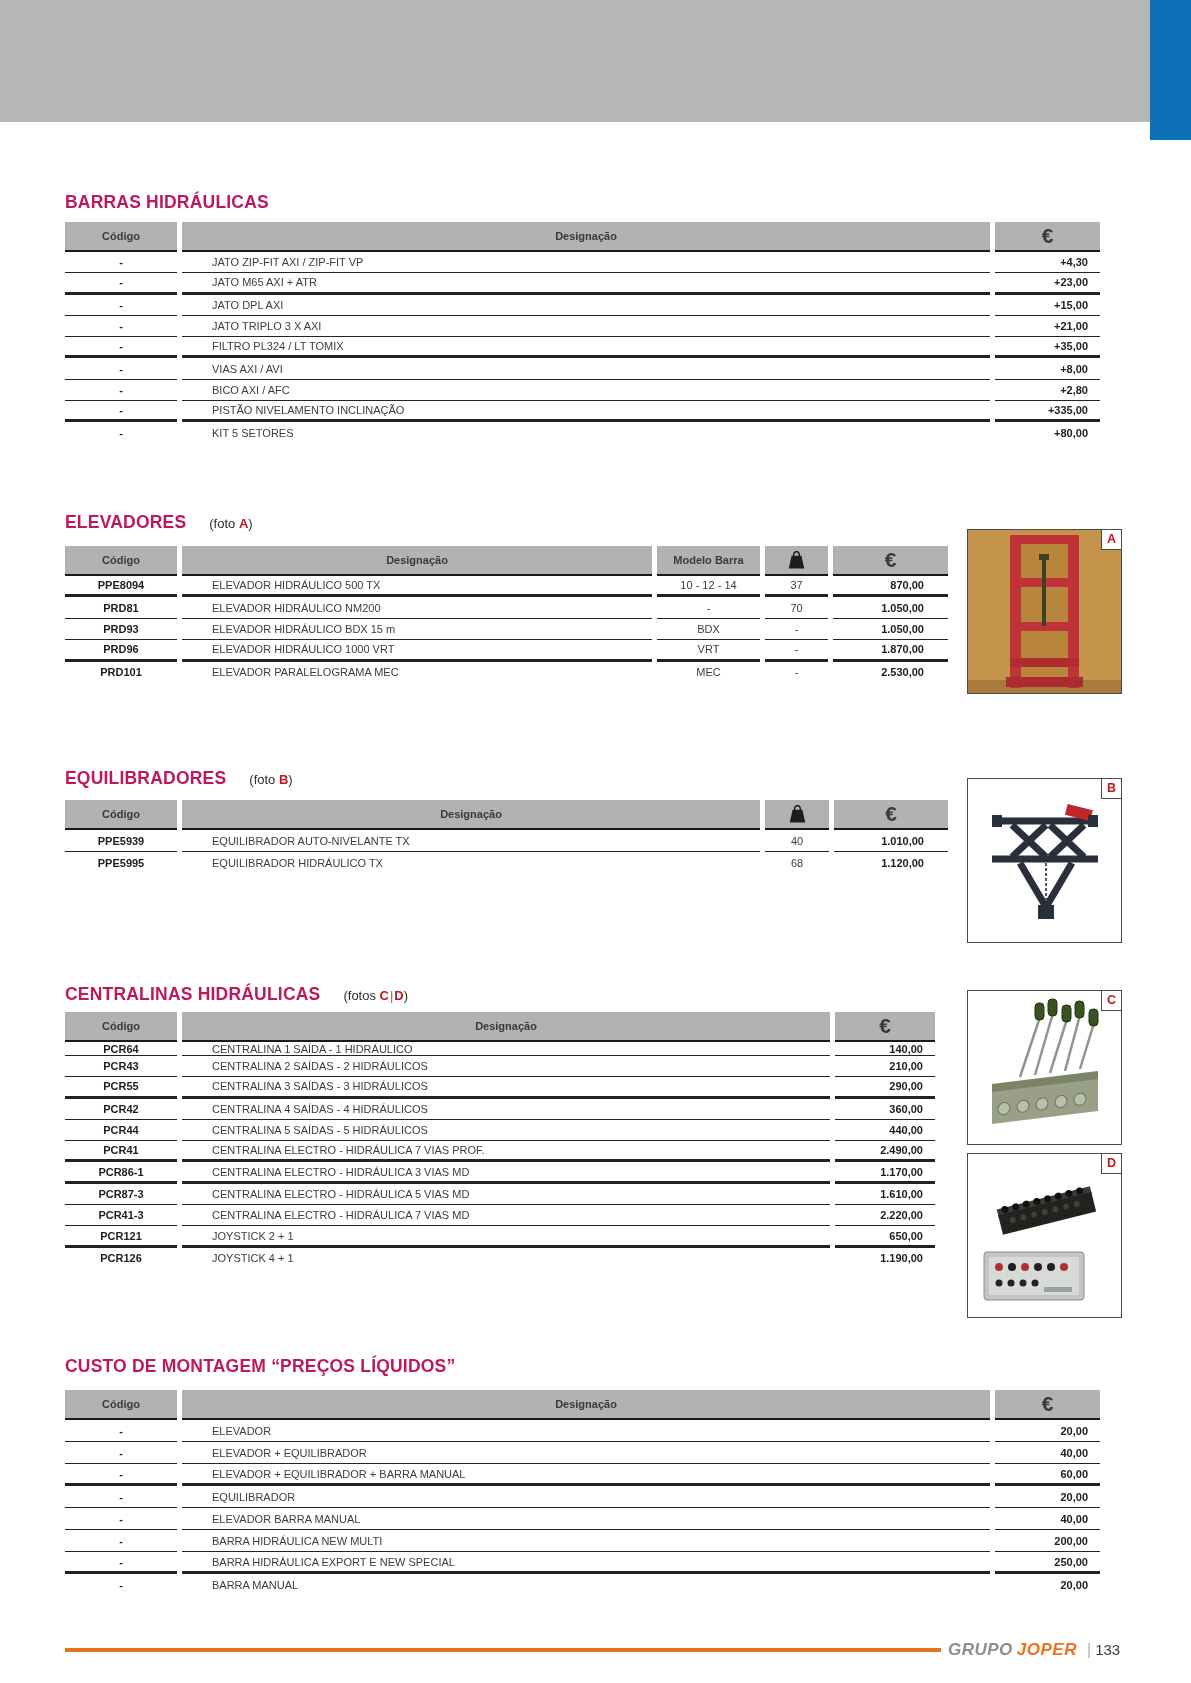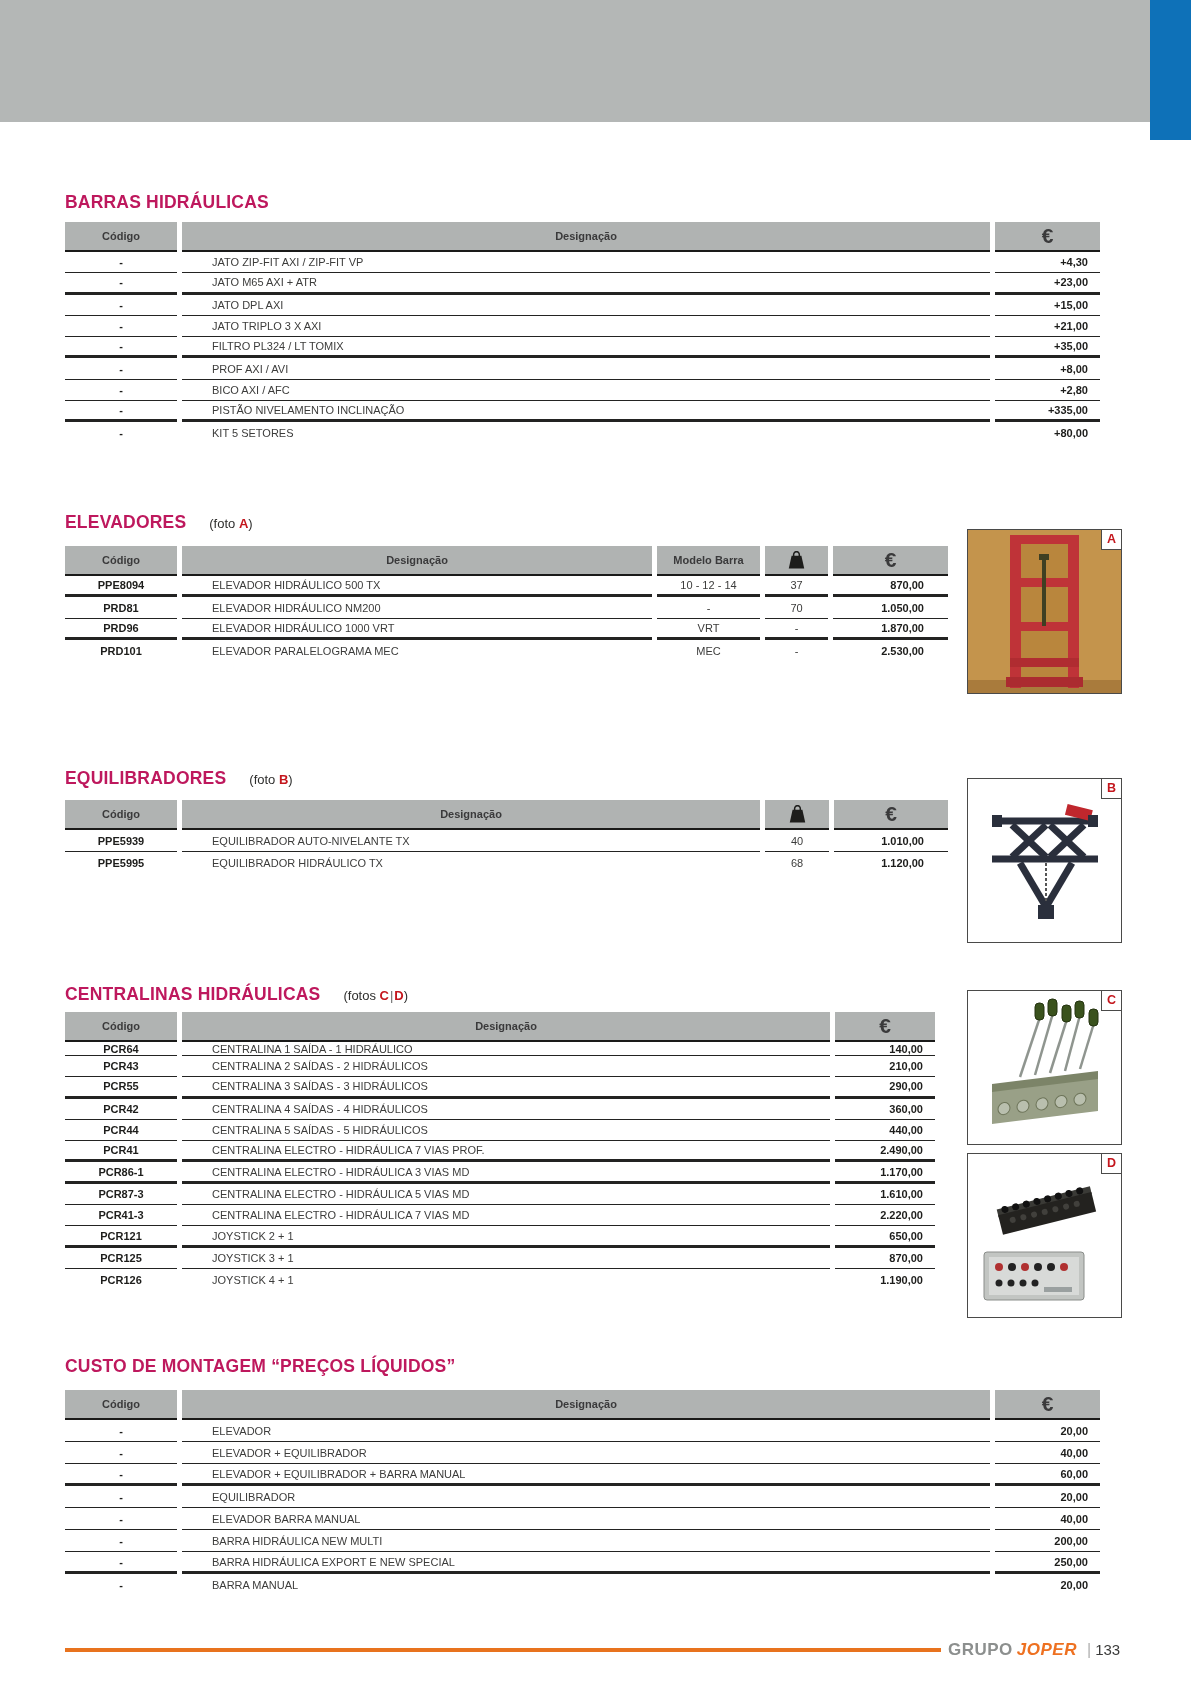--- a/index.html
+++ b/index.html
@@ -37,21 +37,21 @@
   
   .photo{position:absolute;left:967px;width:153px;border:1px solid #4a4a49;background:#fff;}
   .photo svg{display:block;}
   .photo-label{position:absolute;top:-1px;right:-1px;width:19px;height:19px;background:#fff;
                border:1px solid #4a4a49;color:var(--accent-red,#c4161d);font-size:12.5px;font-weight:bold;
                text-align:center;line-height:19px;}
 
   
   .footer-line{position:absolute;left:65px;top:1648px;width:876px;height:4px;background:var(--footer-orange,#e8731e);}
   .footer-brand{position:absolute;left:948px;top:1640px;white-space:nowrap;font-size:17px;}
-  .b-gray{font-weight:900;color:var(--brand-gray,#8c8f8e);letter-spacing:.5px;}
+  .b-gray{font-style:italic;font-weight:900;color:var(--brand-gray,#8c8f8e);letter-spacing:.5px;}
   .b-orange{font-style:italic;font-weight:900;color:var(--brand-orange,#ee7121);margin-left:4px;letter-spacing:.5px;}
   .p-sep{color:#b0b0b0;font-weight:300;margin:0 4px 0 10px;font-size:16px;}
   .p-num{color:#3b3b3a;font-size:15px;}
 </style>
 </head>
 <body>
 
 <div class="page">
 
   <div class="band"></div>
@@ -95,21 +95,21 @@
             <td class="c-des">JATO TRIPLO 3 X AXI</td>
             <td class="c-eur">+21,00</td>
           </tr>
           <tr class="sep-thick" style="height: 21.3px;">
             <td class="c-code">-</td>
             <td class="c-des">FILTRO PL324 / LT TOMIX</td>
             <td class="c-eur">+35,00</td>
           </tr>
           <tr class="sep-thin" style="height: 21.3px;">
             <td class="c-code">-</td>
-            <td class="c-des">PROF AXI / AVI</td>
+            <td class="c-des">VIAS AXI / AVI</td>
             <td class="c-eur">+8,00</td>
           </tr>
           <tr class="sep-thin" style="height: 21.3px;">
             <td class="c-code">-</td>
             <td class="c-des">BICO AXI / AFC</td>
             <td class="c-eur">+2,80</td>
           </tr>
           <tr class="sep-thick" style="height: 21.3px;">
             <td class="c-code">-</td>
             <td class="c-des">PISTÃO NIVELAMENTO INCLINAÇÃO</td>
@@ -156,20 +156,27 @@
             <td class="c-mid">37</td>
             <td class="c-eur">870,00</td>
           </tr>
           <tr class="sep-thin" style="height: 21.4px;">
             <td class="c-code">PRD81</td>
             <td class="c-des">ELEVADOR HIDRÁULICO NM200</td>
             <td class="c-mid">-</td>
             <td class="c-mid">70</td>
             <td class="c-eur">1.050,00</td>
           </tr>
+          <tr class="sep-thin" style="height: 21.4px;">
+            <td class="c-code">PRD93</td>
+            <td class="c-des">ELEVADOR HIDRÁULICO BDX 15 m</td>
+            <td class="c-mid">BDX</td>
+            <td class="c-mid">-</td>
+            <td class="c-eur">1.050,00</td>
+          </tr>
           <tr class="sep-thick" style="height: 21.4px;">
             <td class="c-code">PRD96</td>
             <td class="c-des">ELEVADOR HIDRÁULICO 1000 VRT</td>
             <td class="c-mid">VRT</td>
             <td class="c-mid">-</td>
             <td class="c-eur">1.870,00</td>
           </tr>
           <tr class="sep-none" style="height: 21.4px;">
             <td class="c-code">PRD101</td>
             <td class="c-des">ELEVADOR PARALELOGRAMA MEC</td>
@@ -318,25 +325,20 @@
           </tr>
           <tr class="sep-thin" style="height: 21.3px;">
             <td class="c-code">PCR41-3</td>
             <td class="c-des">CENTRALINA ELECTRO - HIDRÁULICA 7 VIAS MD</td>
             <td class="c-eur">2.220,00</td>
           </tr>
           <tr class="sep-thick" style="height: 21.3px;">
             <td class="c-code">PCR121</td>
             <td class="c-des">JOYSTICK 2 + 1</td>
             <td class="c-eur">650,00</td>
-          </tr>
-          <tr class="sep-thin" style="height: 21.3px;">
-            <td class="c-code">PCR125</td>
-            <td class="c-des">JOYSTICK 3 + 1</td>
-            <td class="c-eur">870,00</td>
           </tr>
           <tr class="sep-none" style="height: 21.3px;">
             <td class="c-code">PCR126</td>
             <td class="c-des">JOYSTICK 4 + 1</td>
             <td class="c-eur">1.190,00</td>
           </tr>
         </tbody>
       </table>
     </div>
   <div class="photo" style="top:990px;height:153px">

